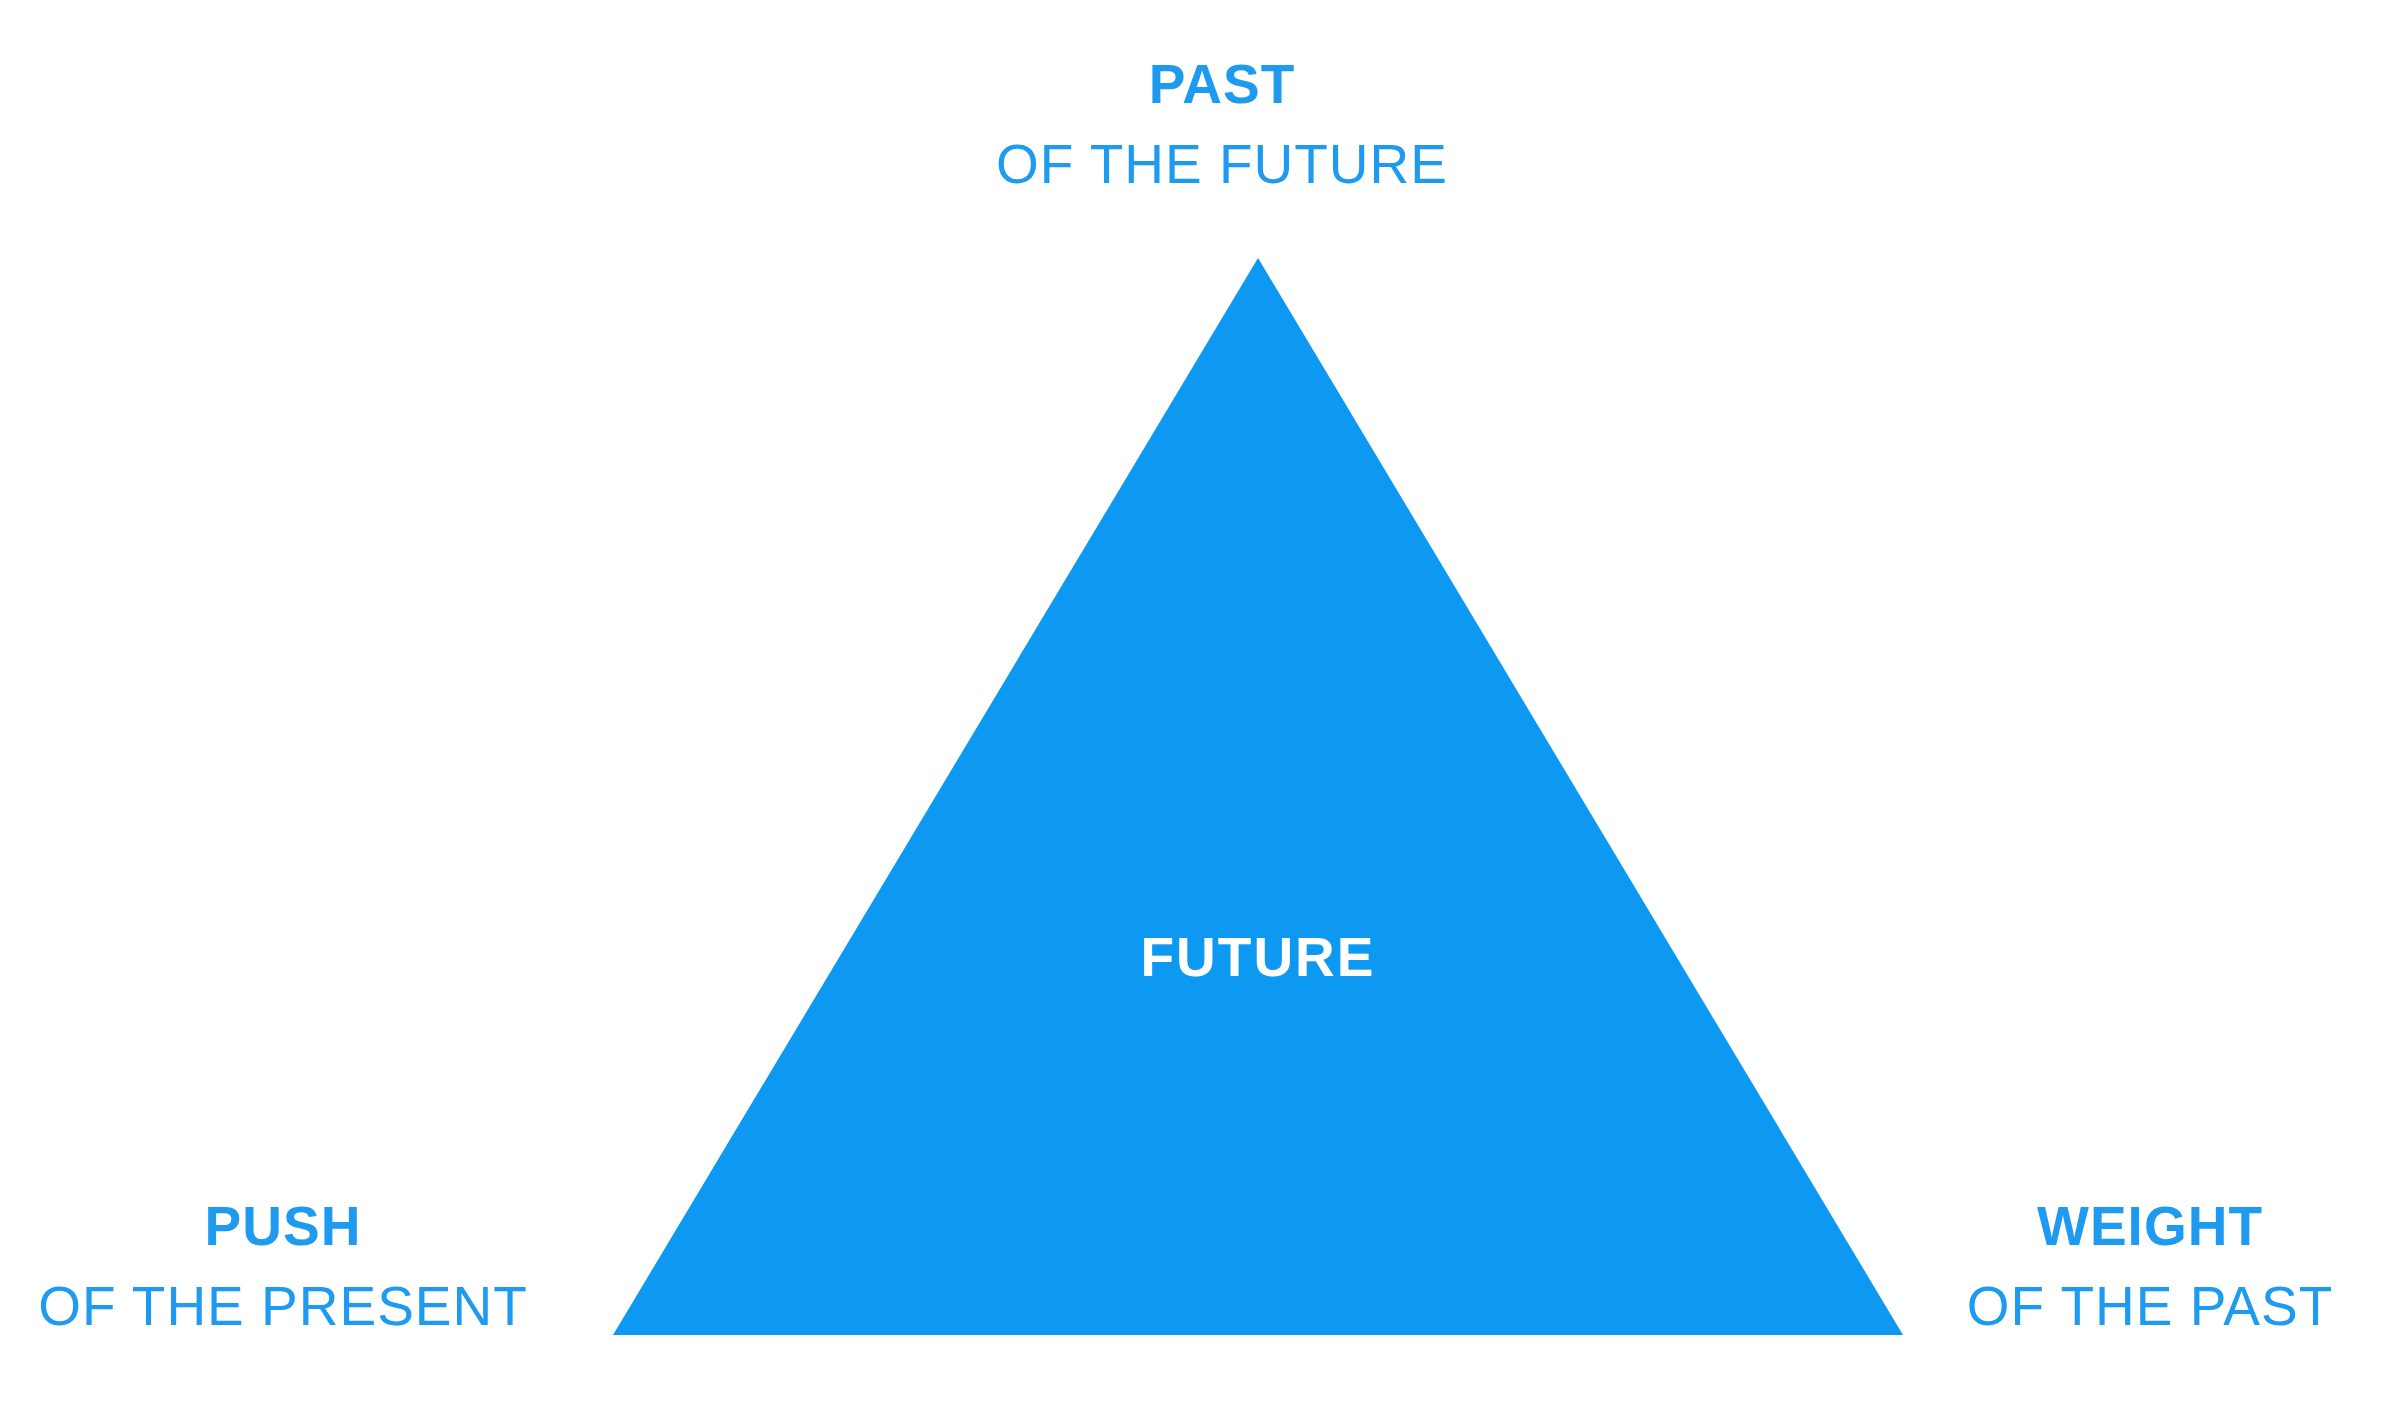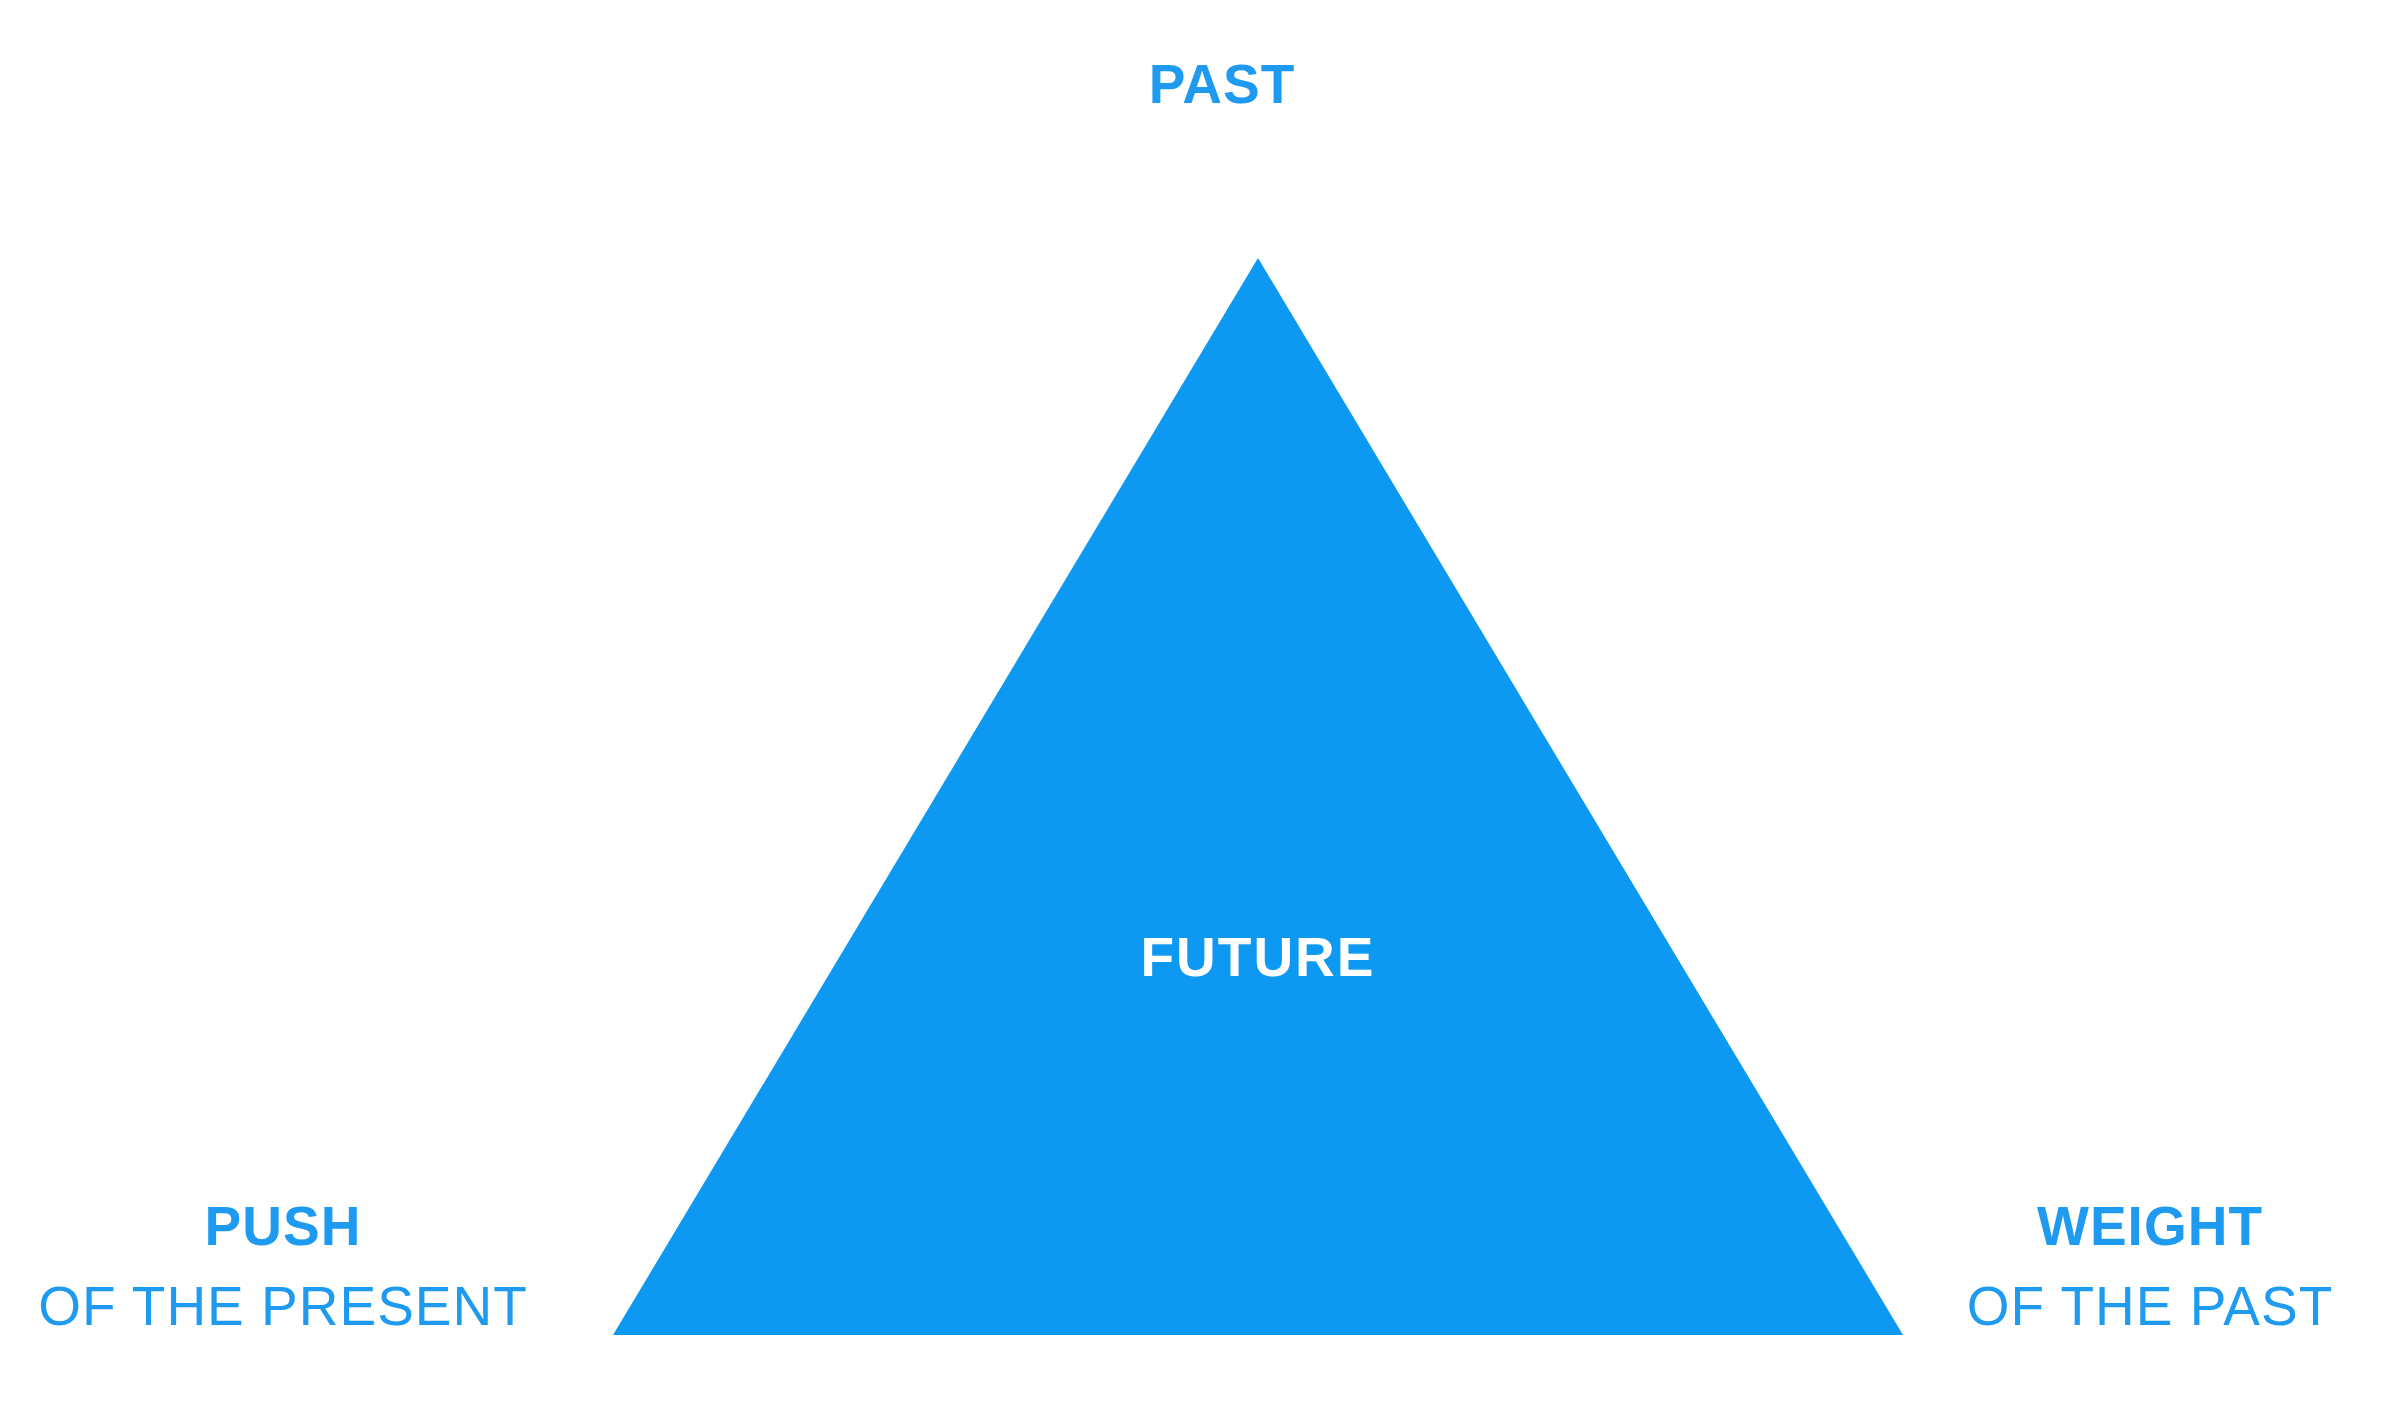--- a/index.html
+++ b/index.html
@@ -64,20 +64,21 @@
     display: block;
   }
 </style>
 </head>
 <body>
 
 <div class="canvas">
 
   <div class="corner-label label-top">
     <span class="title">PAST</span>
+    <span class="subtitle">OF THE FUTURE</span>
   </div>
 
   <div class="triangle"></div>
 
   <div class="center-text">
     <span class="line">FUTURE</span>
   </div>
 
   <div class="corner-label label-bottom-left">
     <span class="title">PUSH</span>

